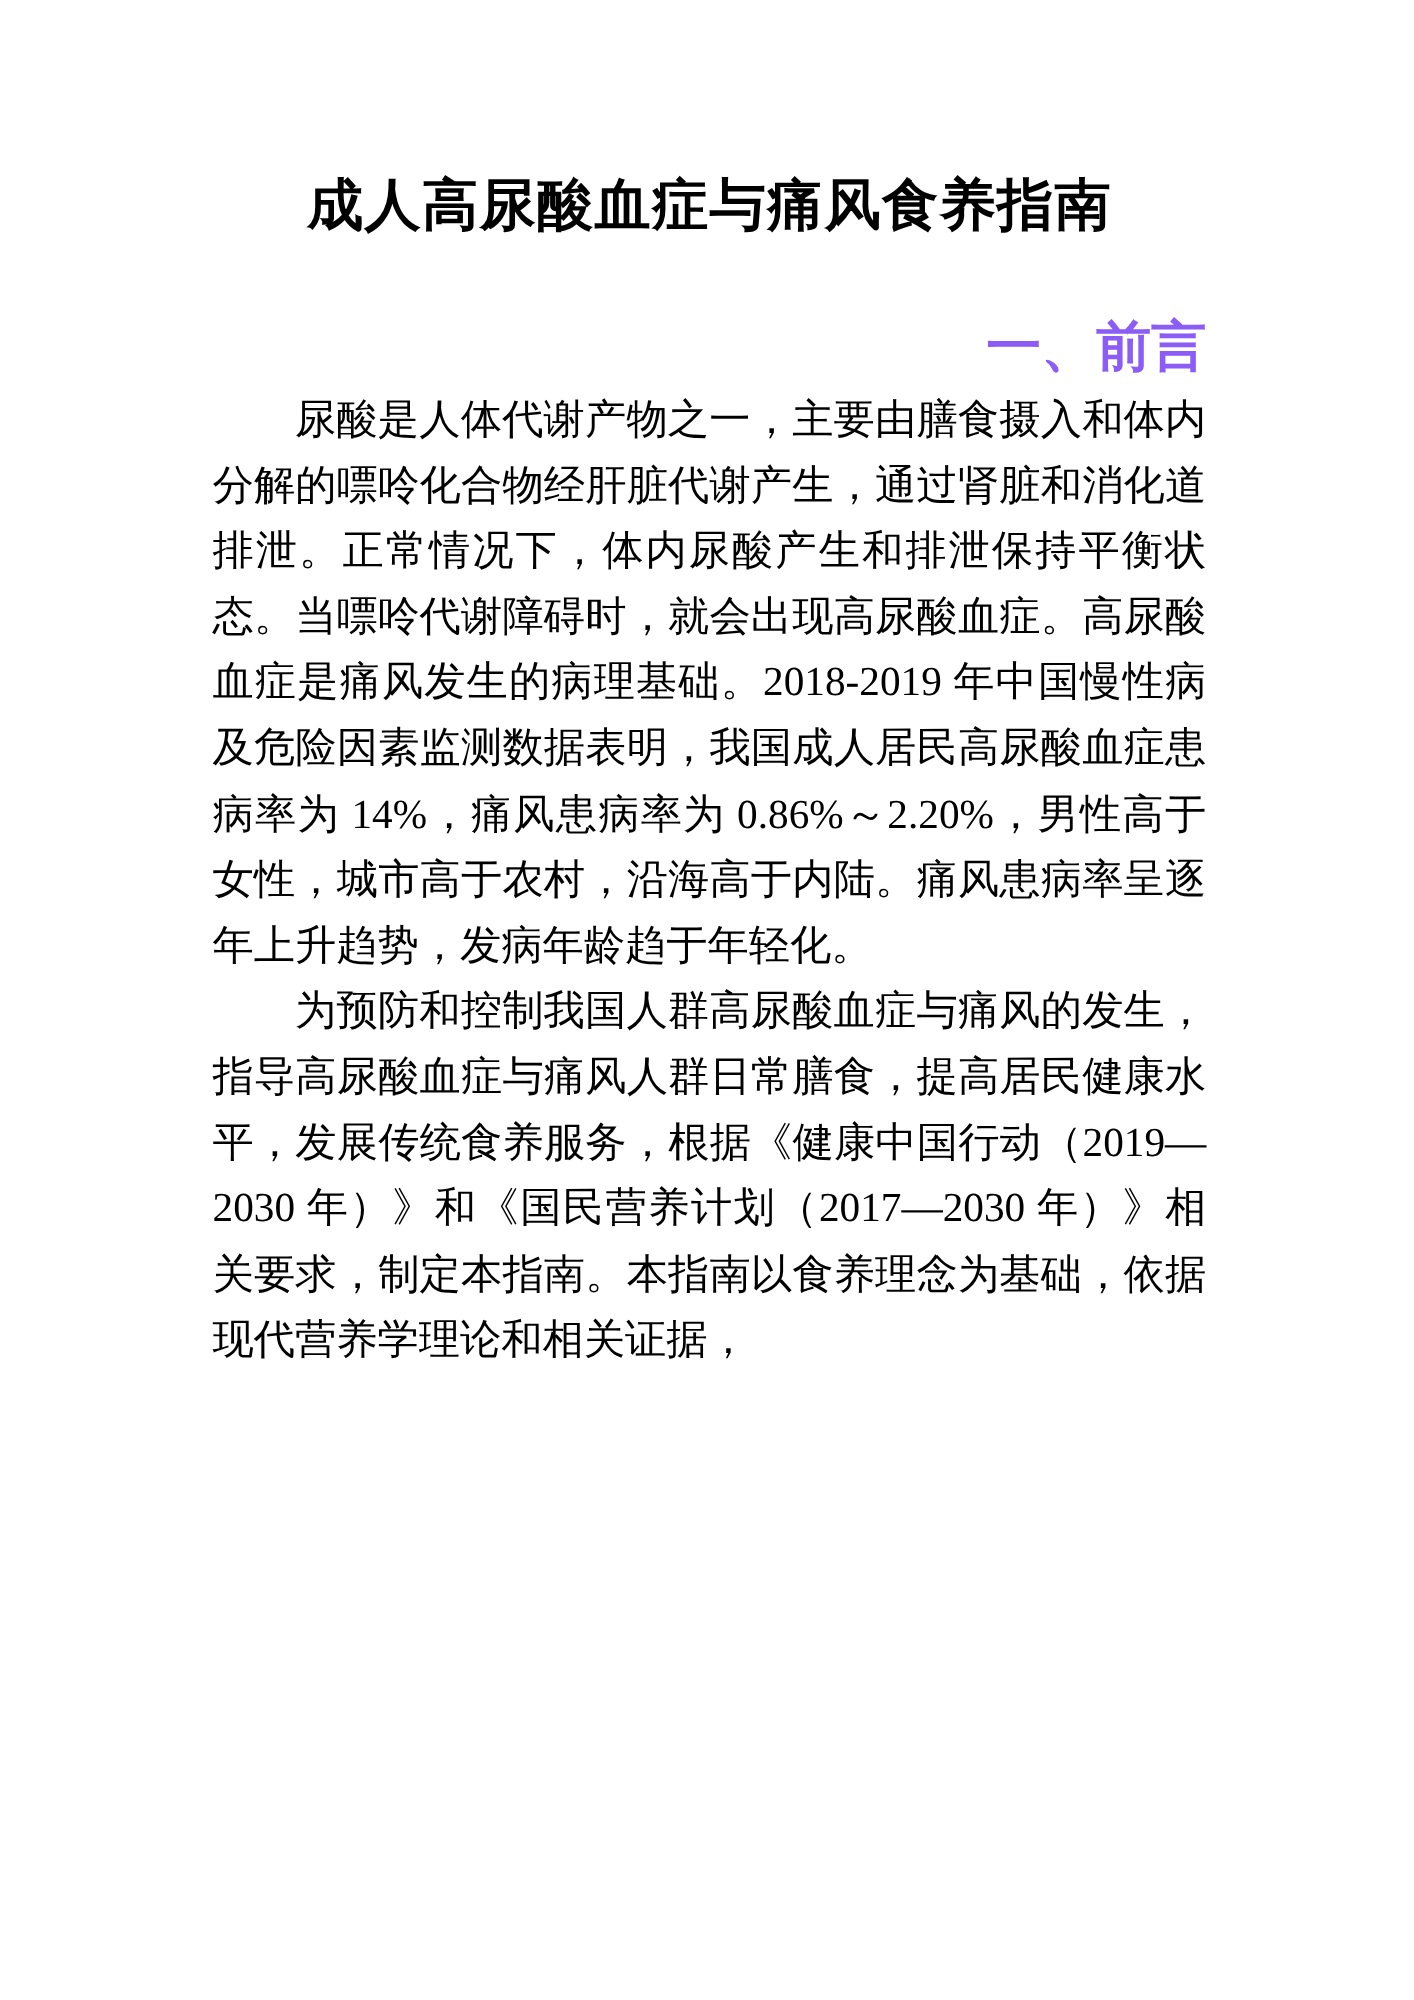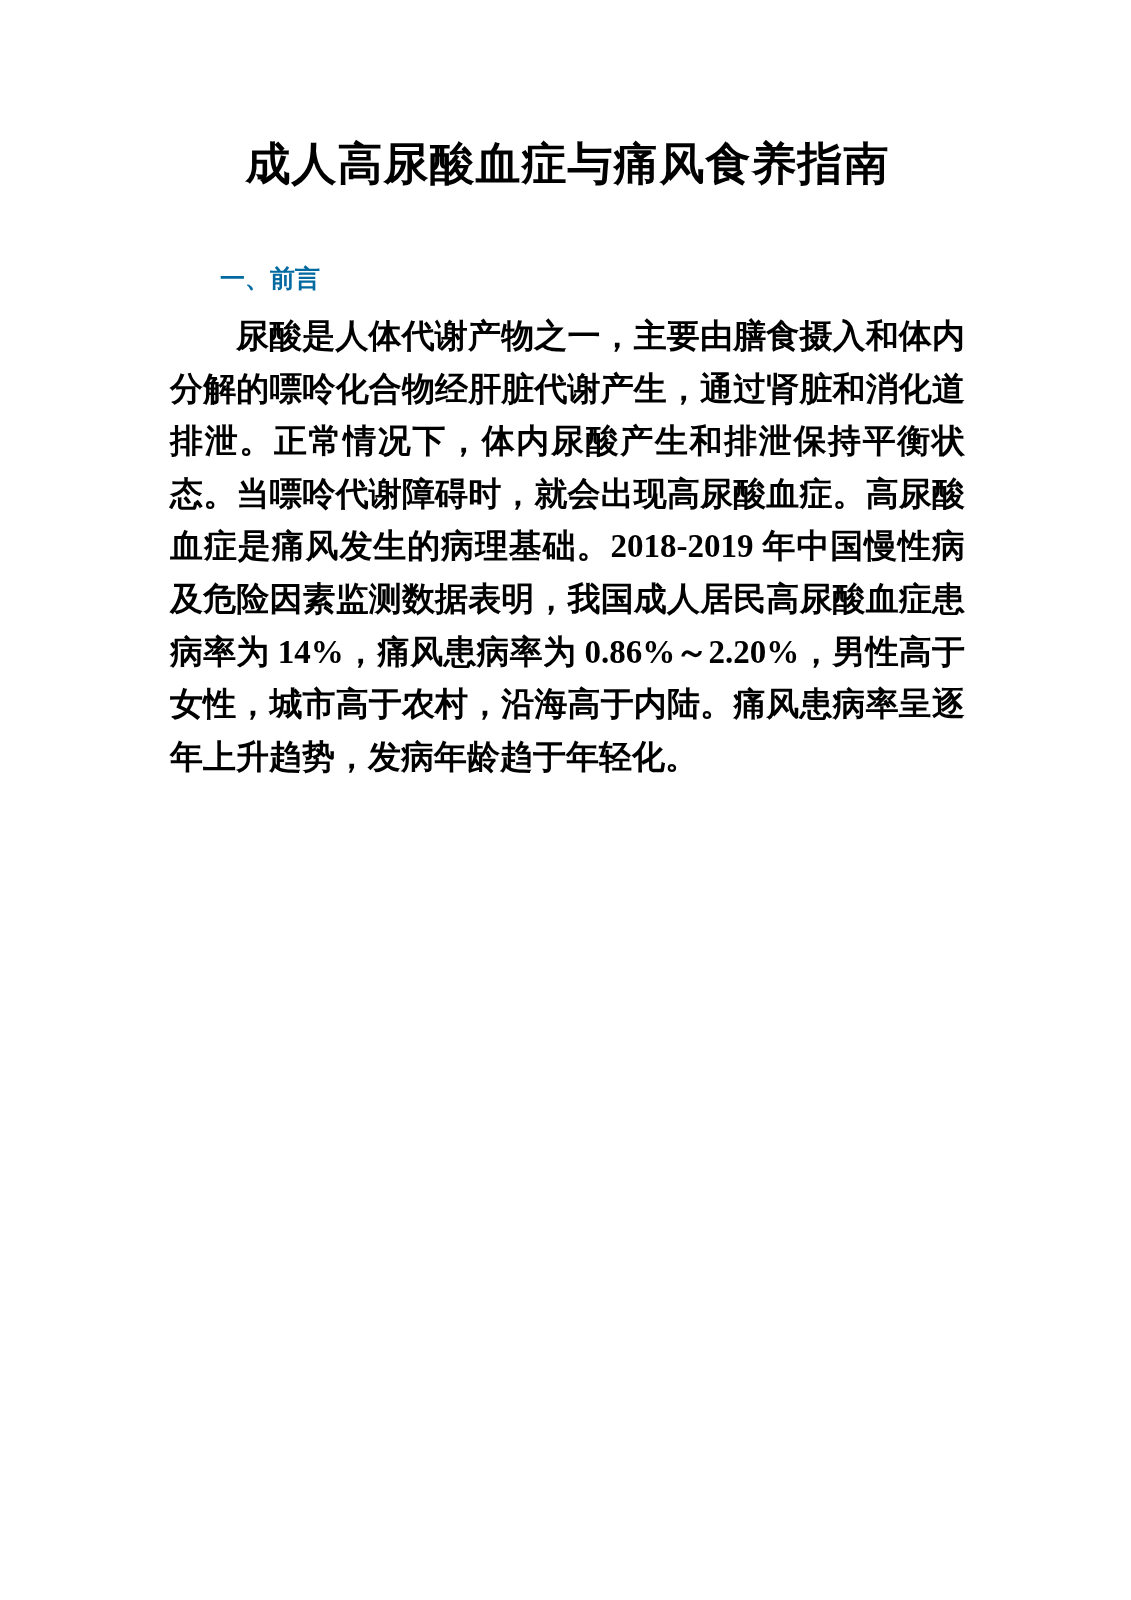--- a/index.html
+++ b/index.html
@@ -29,35 +29,35 @@
     font-weight: 700;
     font-size: 45px;
     line-height: 56px;
     letter-spacing: 1px;
     color: #000000;
   }
   .section-heading {
     margin: 66px 0 0 0;
     font-family: "Liberation Sans", "DejaVu Sans", sans-serif;
     font-weight: 700;
-    font-size: 25px;
+    font-size: 44px;
     line-height: 40px;
     text-indent: 2em;
-    color: #0369a1;
+    color: #8b5cf6;
+    text-align: right;
   }
   .body-text p {
     margin: 0;
     font-family: "Liberation Serif", "DejaVu Serif", serif;
     font-size: 33px;
     line-height: 52.6px;
     text-align: justify;
     text-justify: inter-ideograph;
     text-indent: 2em;
     color: #000000;
-    font-weight: bold;
   }
   .body-text p:first-child {
     margin-top: 12px;
   }
   .page-number {
     position: absolute;
     left: 0;
     right: 0;
     top: 1478px;
     text-align: center;
@@ -71,17 +71,18 @@
 <body>
 
 <div class="page">
   <div class="content">
     <h1 class="doc-title">成人高尿酸血症与痛风食养指南</h1>
 
     <h2 class="section-heading">一、前言</h2>
 
     <div class="body-text">
       <p>尿酸是人体代谢产物之一，主要由膳食摄入和体内分解的嘌呤化合物经肝脏代谢产生，通过肾脏和消化道排泄。正常情况下，体内尿酸产生和排泄保持平衡状态。当嘌呤代谢障碍时，就会出现高尿酸血症。高尿酸血症是痛风发生的病理基础。2018-2019 年中国慢性病及危险因素监测数据表明，我国成人居民高尿酸血症患病率为 14%，痛风患病率为 0.86%～2.20%，男性高于女性，城市高于农村，沿海高于内陆。痛风患病率呈逐年上升趋势，发病年龄趋于年轻化。</p>
+      <p>为预防和控制我国人群高尿酸血症与痛风的发生，指导高尿酸血症与痛风人群日常膳食，提高居民健康水平，发展传统食养服务，根据《健康中国行动（2019—2030 年）》和《国民营养计划（2017—2030 年）》相关要求，制定本指南。本指南以食养理念为基础，依据现代营养学理论和相关证据，</p>
     </div>
   </div>
 
   <div class="page-number">1</div>
 </div>
 
 </body></html>

